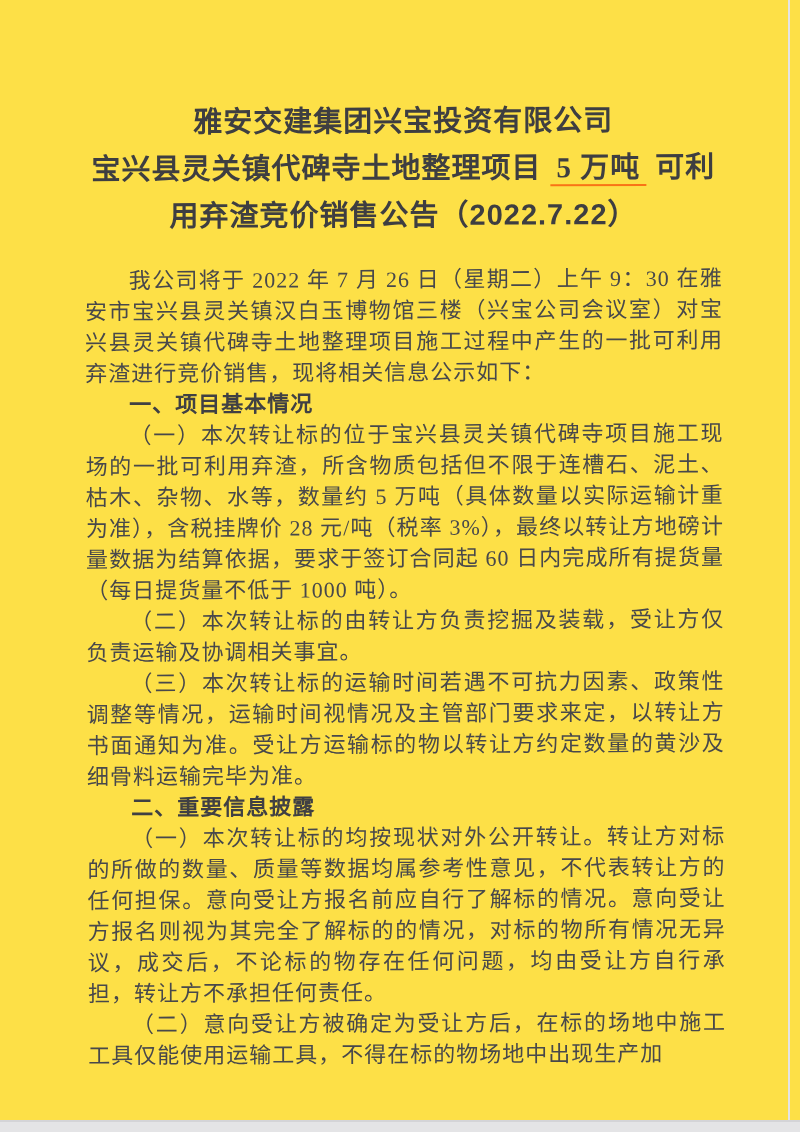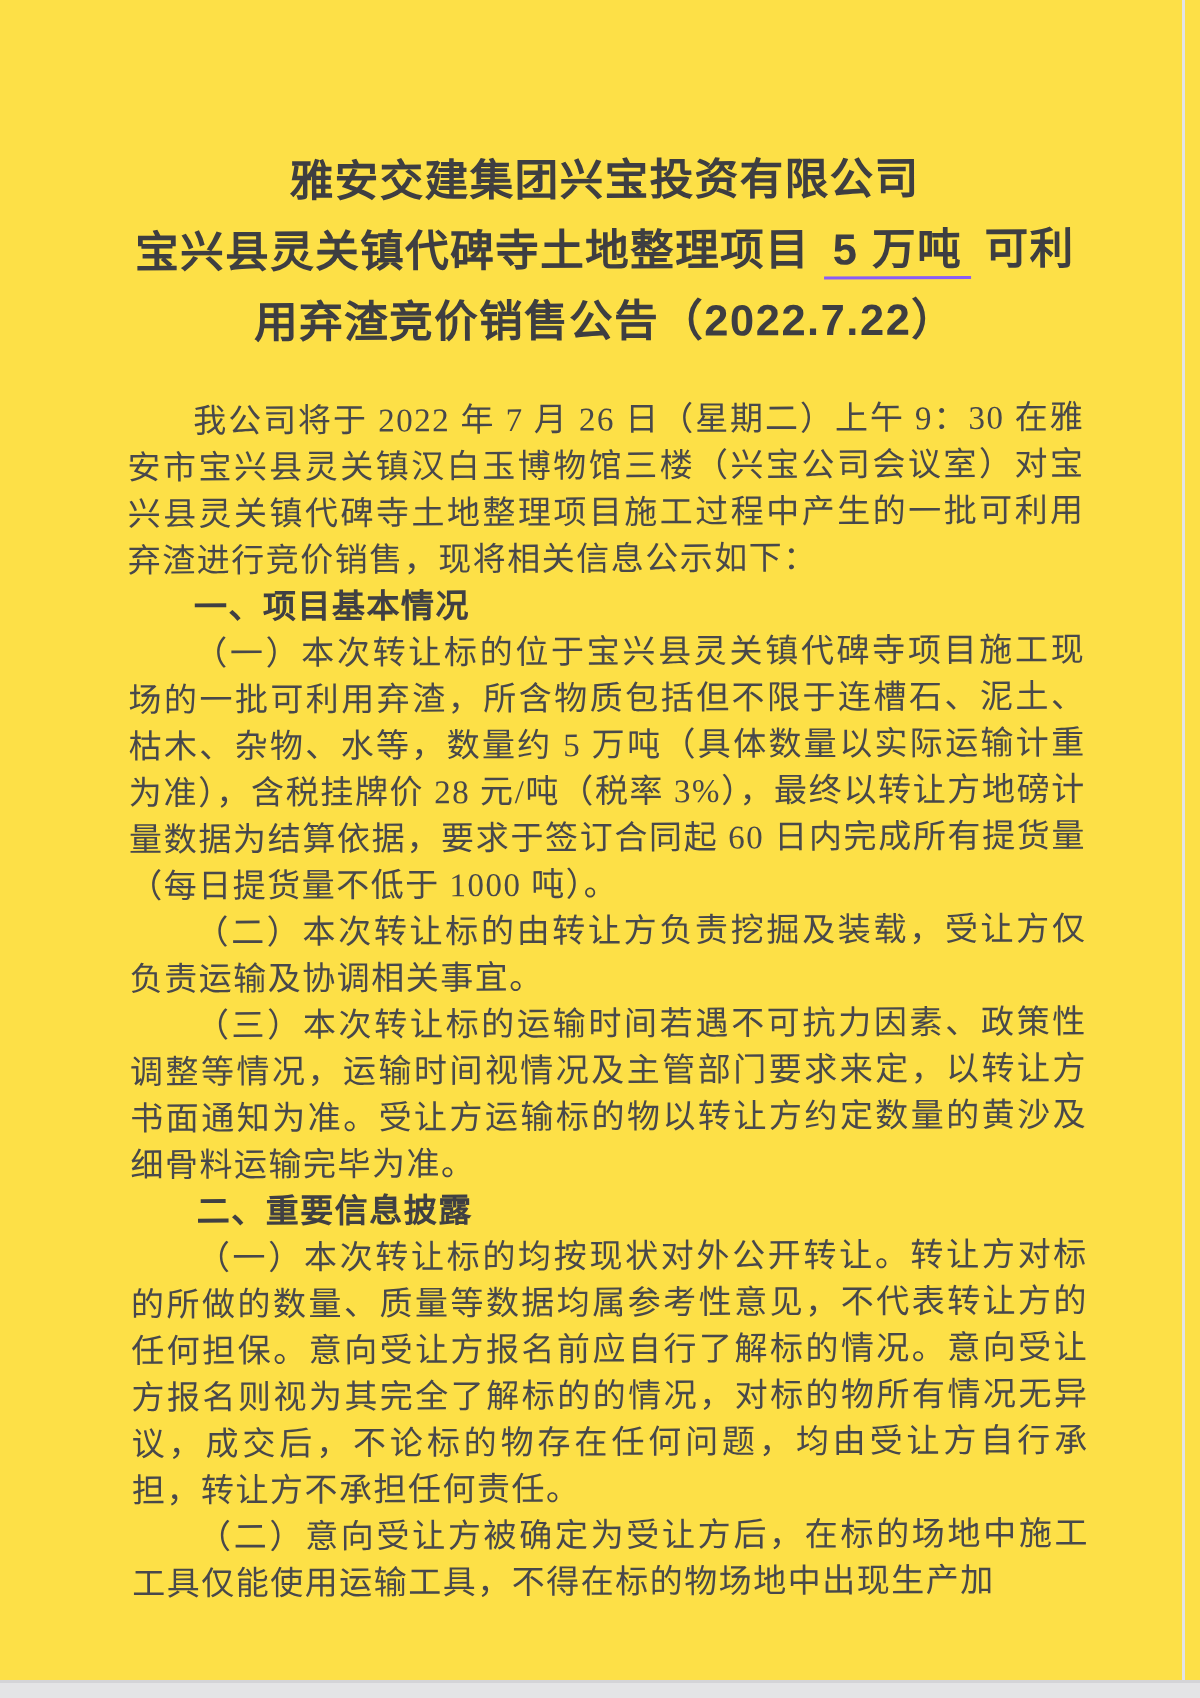--- a/index.html
+++ b/index.html
@@ -50,22 +50,23 @@
   .doc-title {
     text-align: center;
     font-family: "Liberation Sans", "DejaVu Sans", sans-serif;
     font-weight: 700;
     font-size: 29px;
     line-height: 47px;
     letter-spacing: 1px;
     color: #3e3e41;
   }
   .doc-title .u {
-    border-bottom: 2px solid #8b5cf6;
+    border-bottom: 2px solid #f97316;
     padding: 0 6px 1px 6px;
+    font-family: Liberation Serif, serif;
   }
   .doc-body {
     margin-top: 25px;
     font-size: 22px;
     line-height: 31px;
     letter-spacing: 1px;
     color: #48484b;
     text-align: justify;
   }
   .doc-body p {

